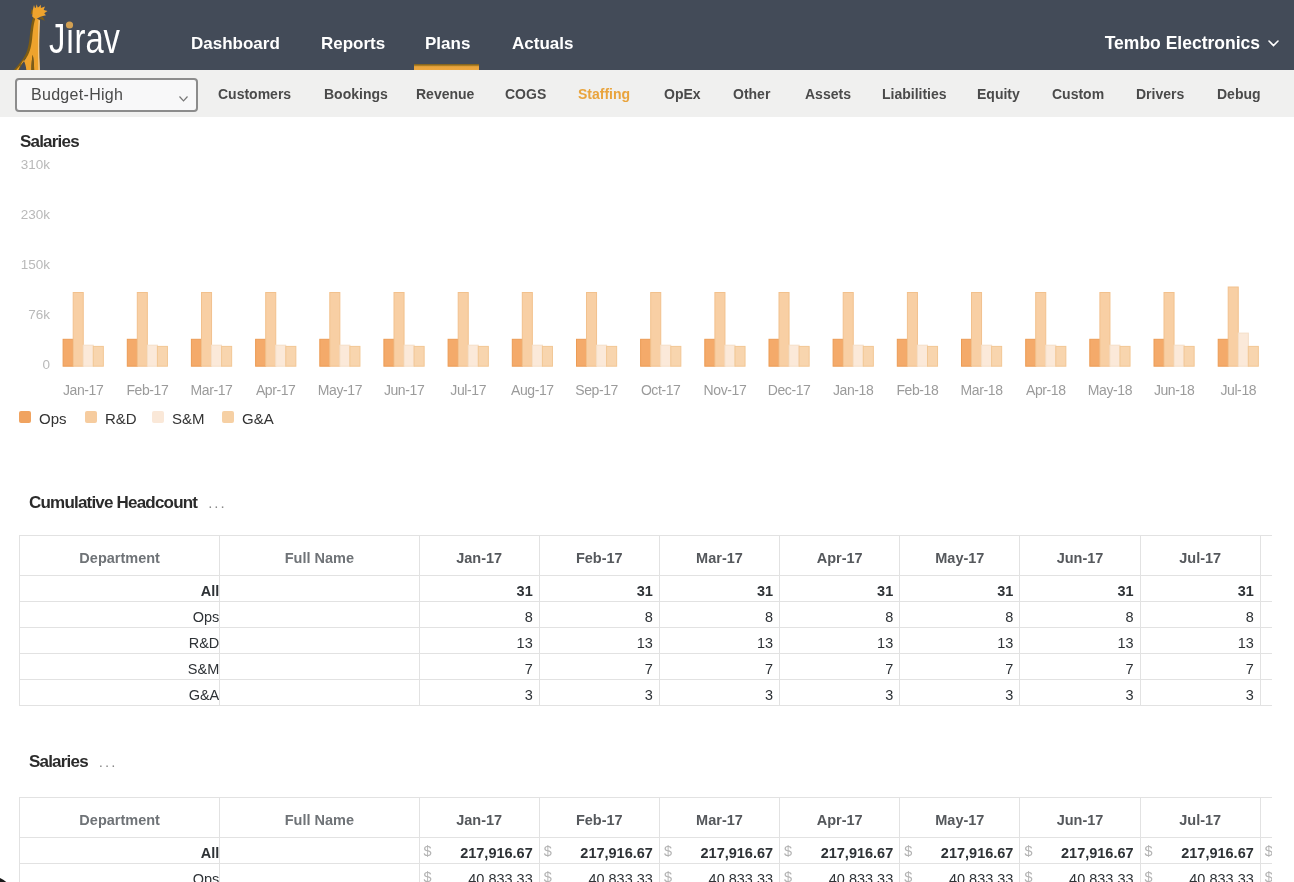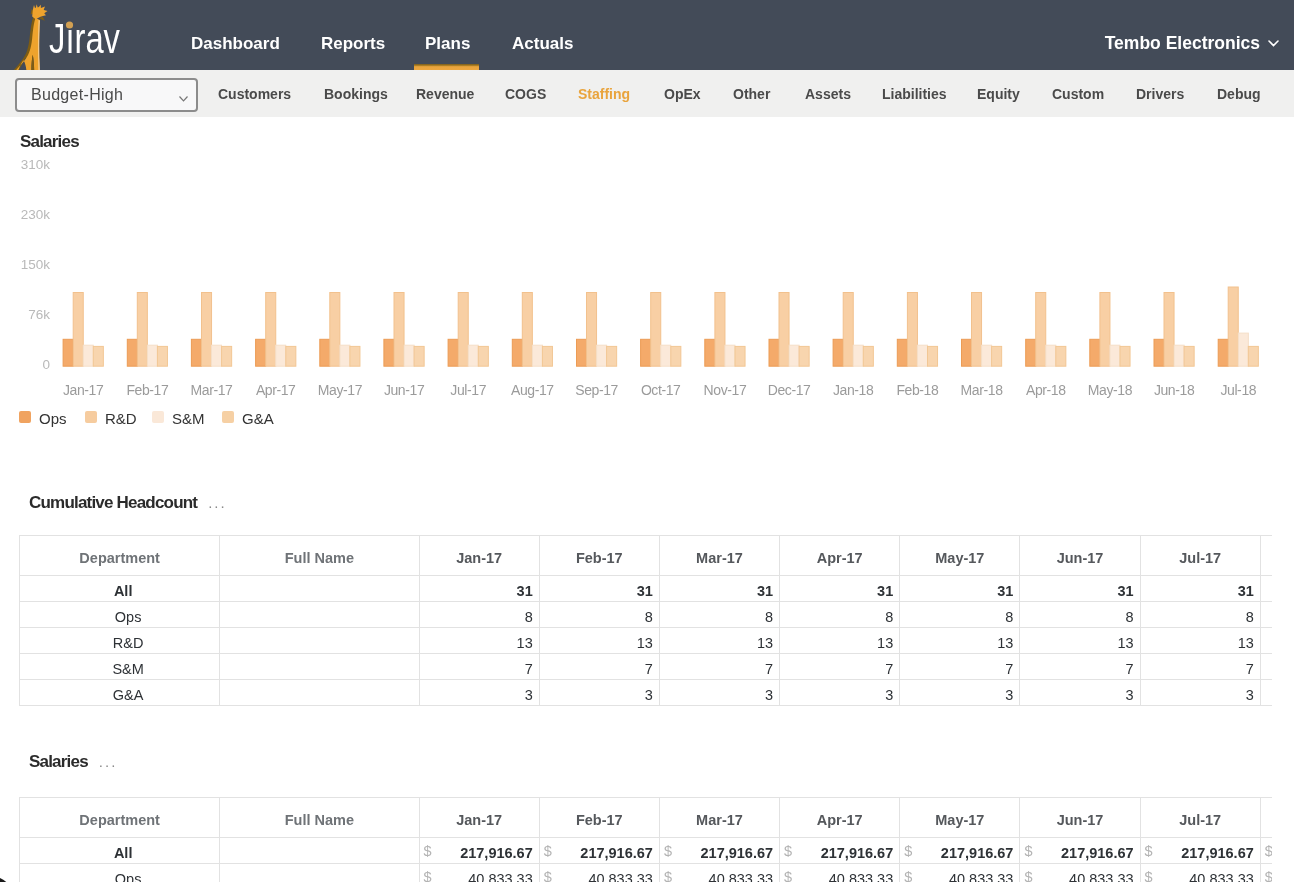--- a/index.html
+++ b/index.html
@@ -34,21 +34,21 @@
 
 
 .sect-title { position:absolute; left:29px; font-size:17px; letter-spacing:-0.8px; font-weight:bold; color:#2b2b2b; }
 .dots { font-weight:normal; color:#8a8a8a; font-size:15px; letter-spacing:2px; margin-left:11px; }
 .twrap { position:absolute; left:19px; width:1253px; overflow:hidden; }
 table { border-collapse:collapse; table-layout:fixed; width:1362px; font-size:14.5px; color:#2e3236; }
 td, th { border:1px solid #e2e2e2; padding:0; height:26px; overflow:hidden; white-space:nowrap; vertical-align:top; }
 th { height:40px; font-weight:bold; color:#6f7377; text-align:center; font-size:14.5px; padding-top:14px; }
 th.mon { color:#55585c; }
 td { padding-top:7px; }
-td.dept { text-align:center; padding-left:7px; }
+td.dept { text-align:right; padding-left:7px; }
 td.dept.sub { padding-left:17px; }
 td.num { text-align:right; padding-right:6px; position:relative; }
 td.num .dol { position:absolute; left:4px; top:5px; color:#b3b3b3; font-weight:normal; }
 tr.allrow td { font-weight:bold; }
 
 
 #blob { position:absolute; left:-35px; top:876px; width:50px; height:50px; border-radius:50%; background:#1a1a1a; }
 </style>
 </head>
 <body>

